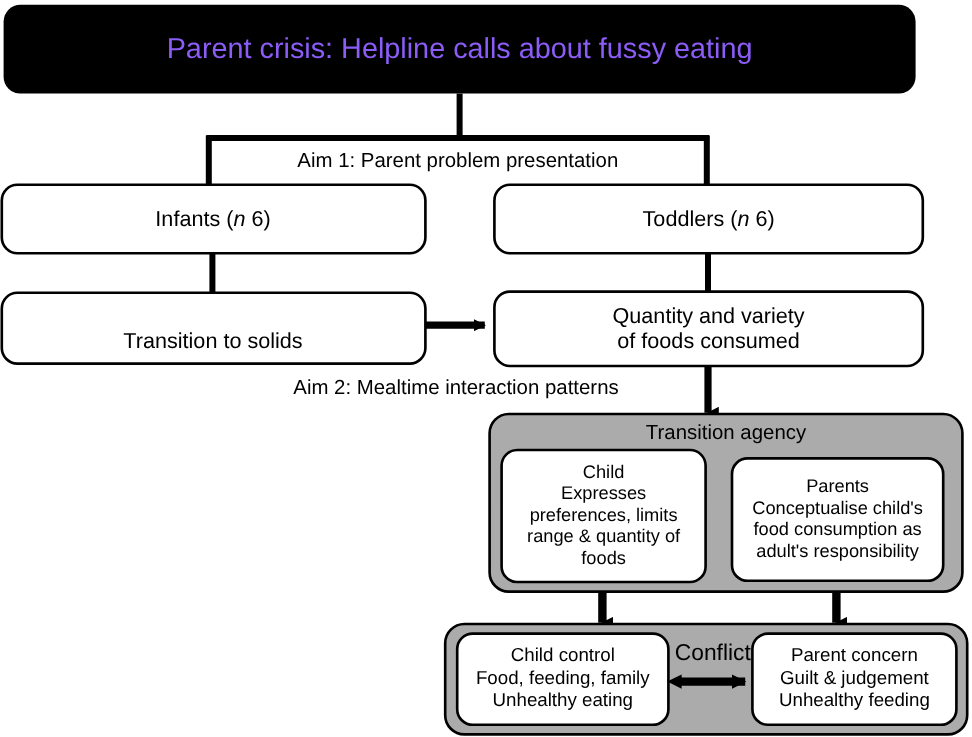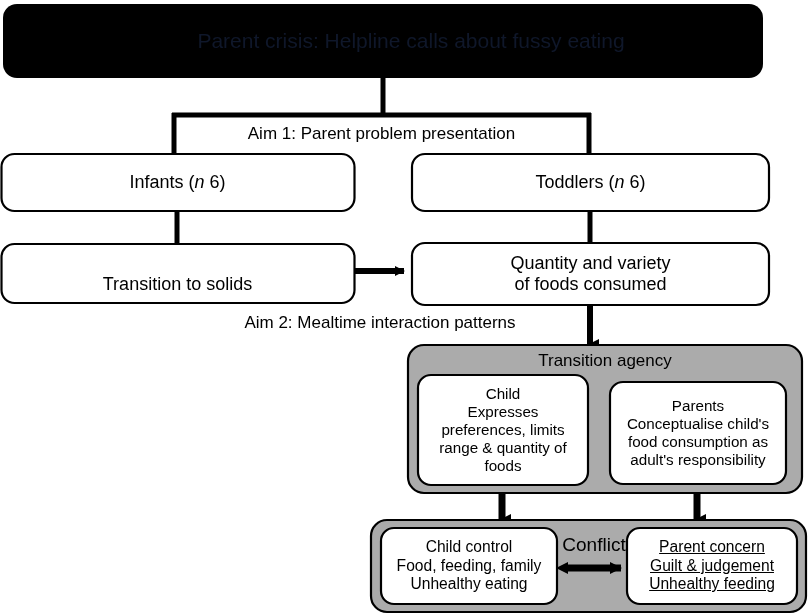--- a/index.html
+++ b/index.html
@@ -34,23 +34,22 @@
     align-items: center;
     justify-content: center;
     text-align: center;
     color: #000000;
     line-height: 1.18;
     white-space: pre-line;
     pointer-events: none;
   }
 
   .title-text {
-    color: #0f172a;
-    font-size: 21px;
-    padding-left: 28px;
+    color: #8b5cf6;
+    font-size: 24px;
   }
   .aim-text {
     font-size: 17px;
   }
   .node-text {
     font-size: 18px;
   }
   .group-title-text {
     font-size: 17px;
   }
@@ -156,17 +155,17 @@
 Conceptualise child's
 food consumption as
 adult's responsibility</div>
 
   <div class="lbl conflict-text" style="left:556px; top:528px; width:76px; height:34px;">Conflict</div>
 
   <div class="lbl small-node-text" style="left:381px; top:528px; width:176px; height:76px;">Child control
 Food, feeding, family
 Unhealthy eating</div>
 
-  <div class="lbl small-node-text" style="left:627px; top:528px; width:170px; height:76px;text-decoration:underline;">Parent concern
+  <div class="lbl small-node-text" style="left:627px; top:528px; width:170px; height:76px;">Parent concern
 Guilt &amp; judgement
 Unhealthy feeding</div>
 
 </div>
 
 </body></html>

